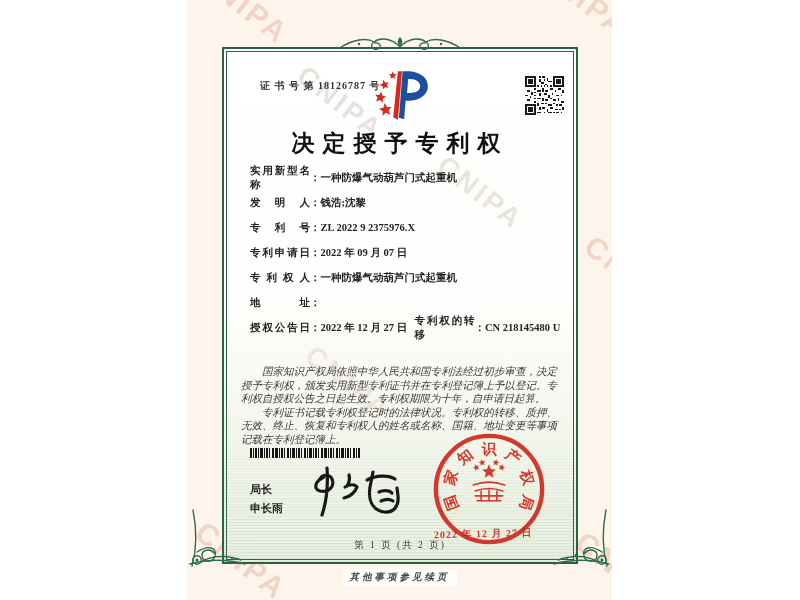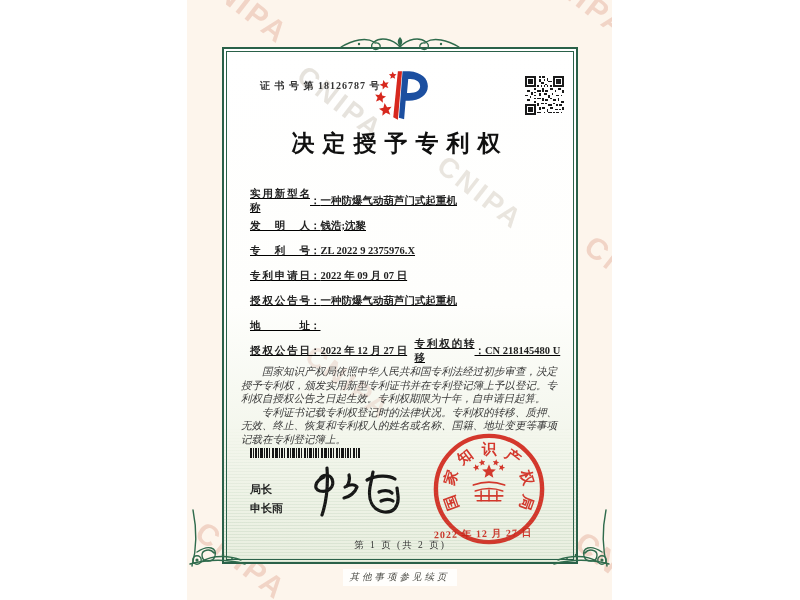--- a/index.html
+++ b/index.html
@@ -24,40 +24,40 @@
   .wm-in{position:absolute;font-family:"Liberation Sans","DejaVu Sans",sans-serif;font-weight:bold;
          font-size:28px;letter-spacing:3px;transform:rotate(38deg);white-space:nowrap;}
   .wm-in.g1{left:66px;top:38px;color:#cfc8bd;opacity:.5;}
   .wm-in.g2{left:206px;top:128px;color:#d5cdc1;opacity:.5;}
   .wm-in.g3{left:74px;top:318px;color:#e8cfc4;opacity:.5;}
   .certno{position:absolute;left:20px;top:30px;font-size:10px;color:#333;letter-spacing:1px;font-weight:bold;margin-left:16px;}
   .logo{position:absolute;left:146px;top:16px;width:62px;height:62px;}
   .qr{position:absolute;left:299px;top:27px;width:43px;height:39px;}
   .title{position:absolute;left:0;right:0;top:79px;text-align:center;font-size:23px;font-weight:bold;
          color:#101010;letter-spacing:8px;}
-  .rows{position:absolute;left:26px;top:139px;width:316px;text-decoration:underline;}
+  .rows{position:absolute;left:26px;top:116px;width:316px;}
   .row{height:25px;display:flex;align-items:center;font-size:10.5px;color:#222;font-weight:bold;}
   .lbl{display:inline-block;width:60px;text-align:justify;text-align-last:justify;flex:none;}
   .colon{flex:none;}
   .val{white-space:nowrap;}
   .val1{flex:none;width:88px;white-space:nowrap;}
   .lbl2{display:inline-block;width:60px;text-align:justify;text-align-last:justify;flex:none;margin-left:6px;}
   .body{position:absolute;left:17px;top:304px;width:316px;font-size:10.5px;line-height:13.5px;
         color:#3a3a3a;font-style:italic;text-align:justify;margin-top:12px;}
   .body p{margin:0;text-indent:2em;}
   .barcode{position:absolute;left:26px;top:399px;width:110px;height:10px;}
   .role{position:absolute;left:26px;top:433px;font-size:11px;font-weight:bold;color:#222;}
   .dname{position:absolute;left:26px;top:452px;font-size:11px;font-weight:bold;color:#222;}
   .sig{position:absolute;left:70px;top:413px;width:122px;height:62px;}
   .seal{position:absolute;left:206px;top:381px;width:118px;height:118px;opacity:.92;}
   .sealdate{position:absolute;left:210px;top:478px;font-size:10px;font-weight:bold;color:#cb2318;
             letter-spacing:1px;transform:rotate(-1.5deg);opacity:.9;white-space:nowrap;}
   .pageinfo{position:absolute;left:0;right:0;top:490px;text-align:center;font-size:9.5px;color:#333;letter-spacing:2px;}
   .note{position:absolute;left:50%;top:569px;transform:translateX(-50%);font-size:9.5px;color:#4a4a44;
-        letter-spacing:3px;background:rgba(255,255,254,.9);padding:2px 7px;font-style:italic;white-space:nowrap;}
+        letter-spacing:3px;background:rgba(255,255,254,.9);padding:2px 7px;font-style:italic;white-space:nowrap;font-weight:bold;}
   .orn{position:absolute;pointer-events:none;}
   .orn.topc{left:152px;top:35px;width:122px;height:23px;}
   .orn.bl{left:-2px;top:508px;width:62px;height:62px;}
   .orn.br{left:365px;top:508px;width:62px;height:62px;transform:scaleX(-1);}
 </style>
 </head>
 <body>
 
 <div class="canvas">
   <div class="band">
@@ -124,21 +124,21 @@
           <span class="lbl">专利号</span>
             <span class="colon">：</span>
           <span class="val">ZL 2022 9 2375976.X</span>
         </div>
         <div class="row">
           <span class="lbl">专利申请日</span>
             <span class="colon">：</span>
           <span class="val">2022 年 09 月 07 日</span>
         </div>
         <div class="row">
-          <span class="lbl">授权公告号</span>
+          <span class="lbl">专利权人</span>
             <span class="colon">：</span>
           <span class="val">一种防爆气动葫芦门式起重机</span>
         </div>
         <div class="row">
           <span class="lbl">地址</span>
             <span class="colon">：</span>
         </div>
         <div class="row">
           <span class="lbl">授权公告日</span>
             <span class="colon">：</span>

